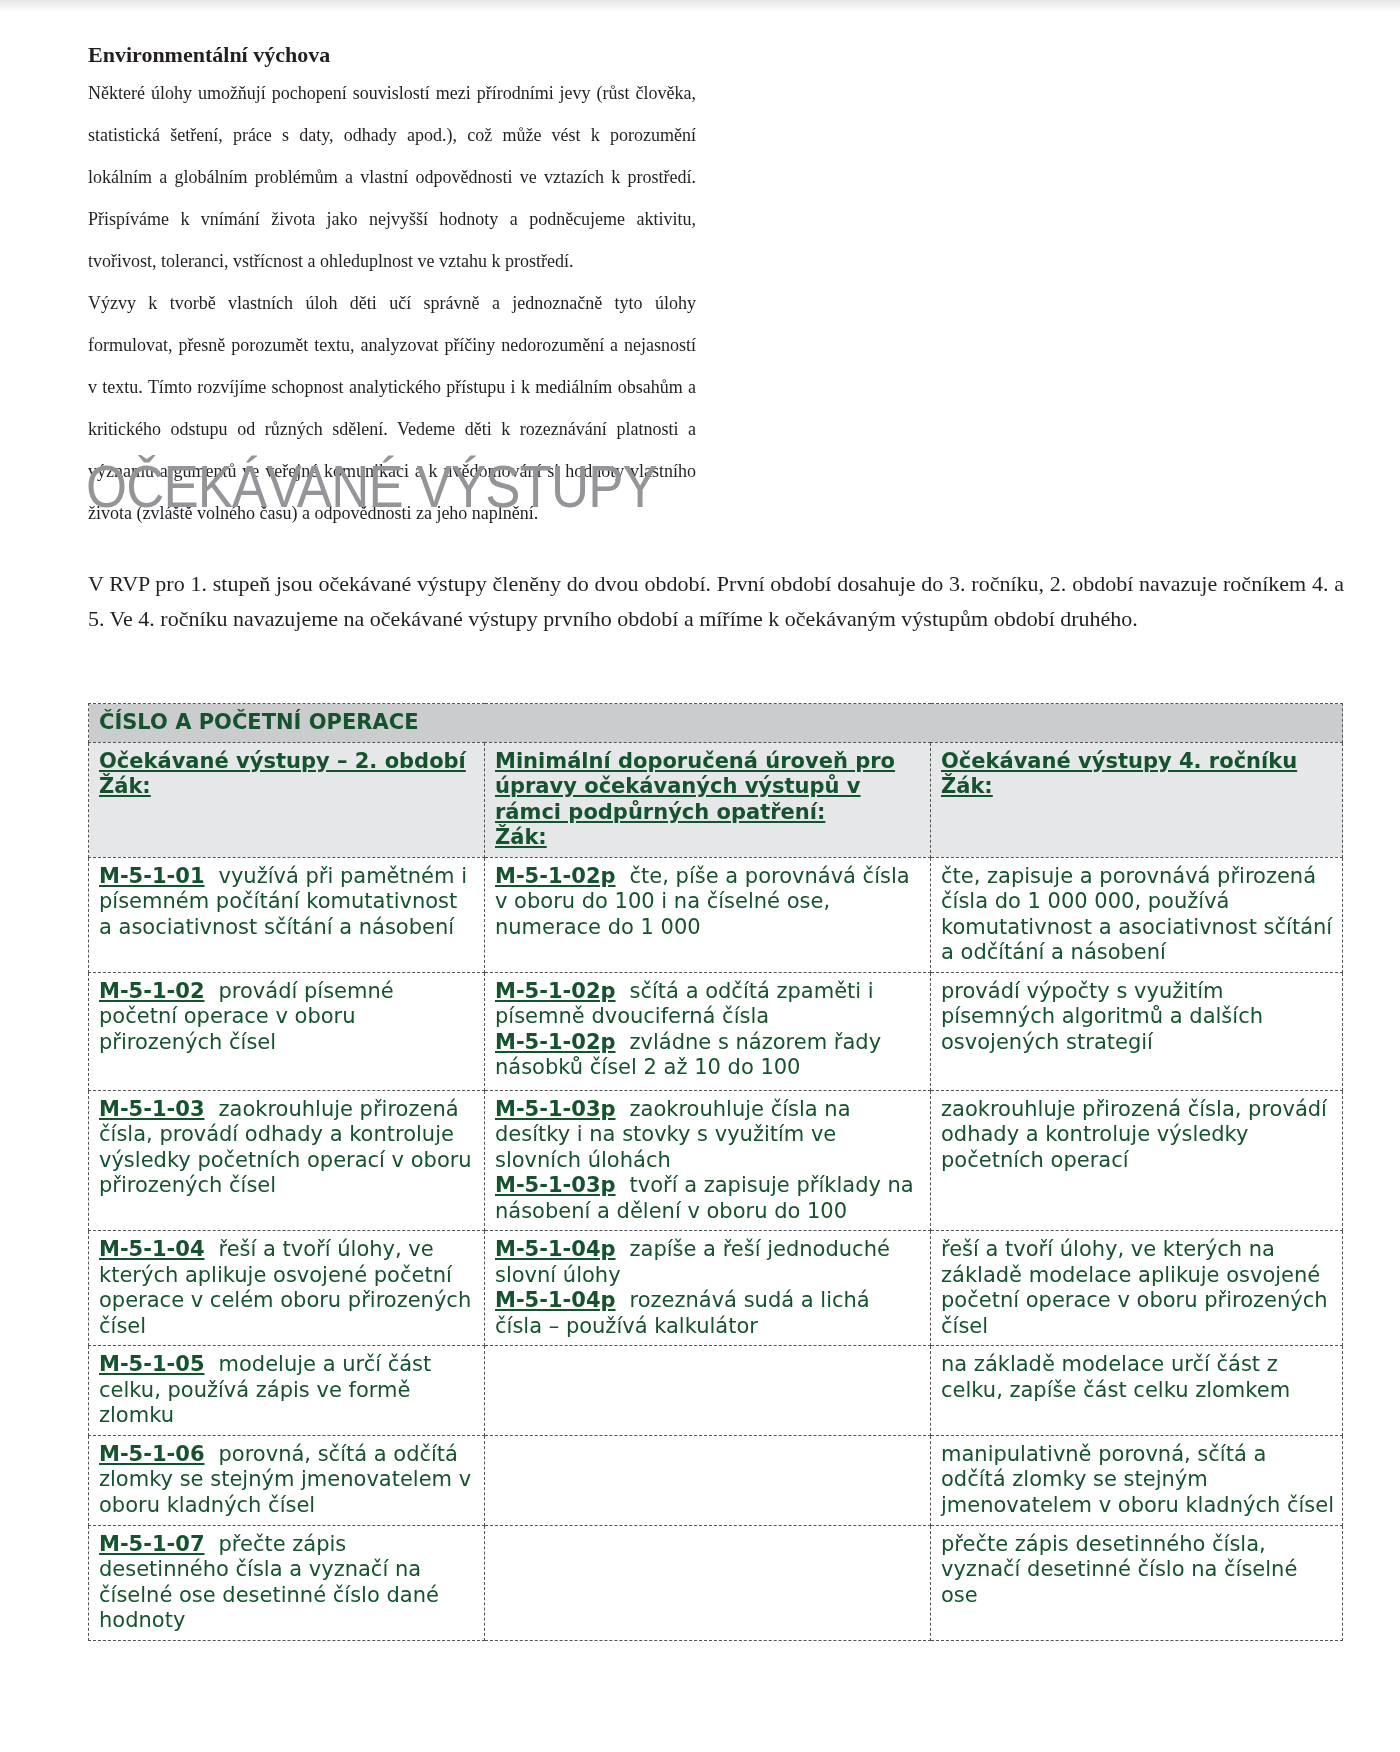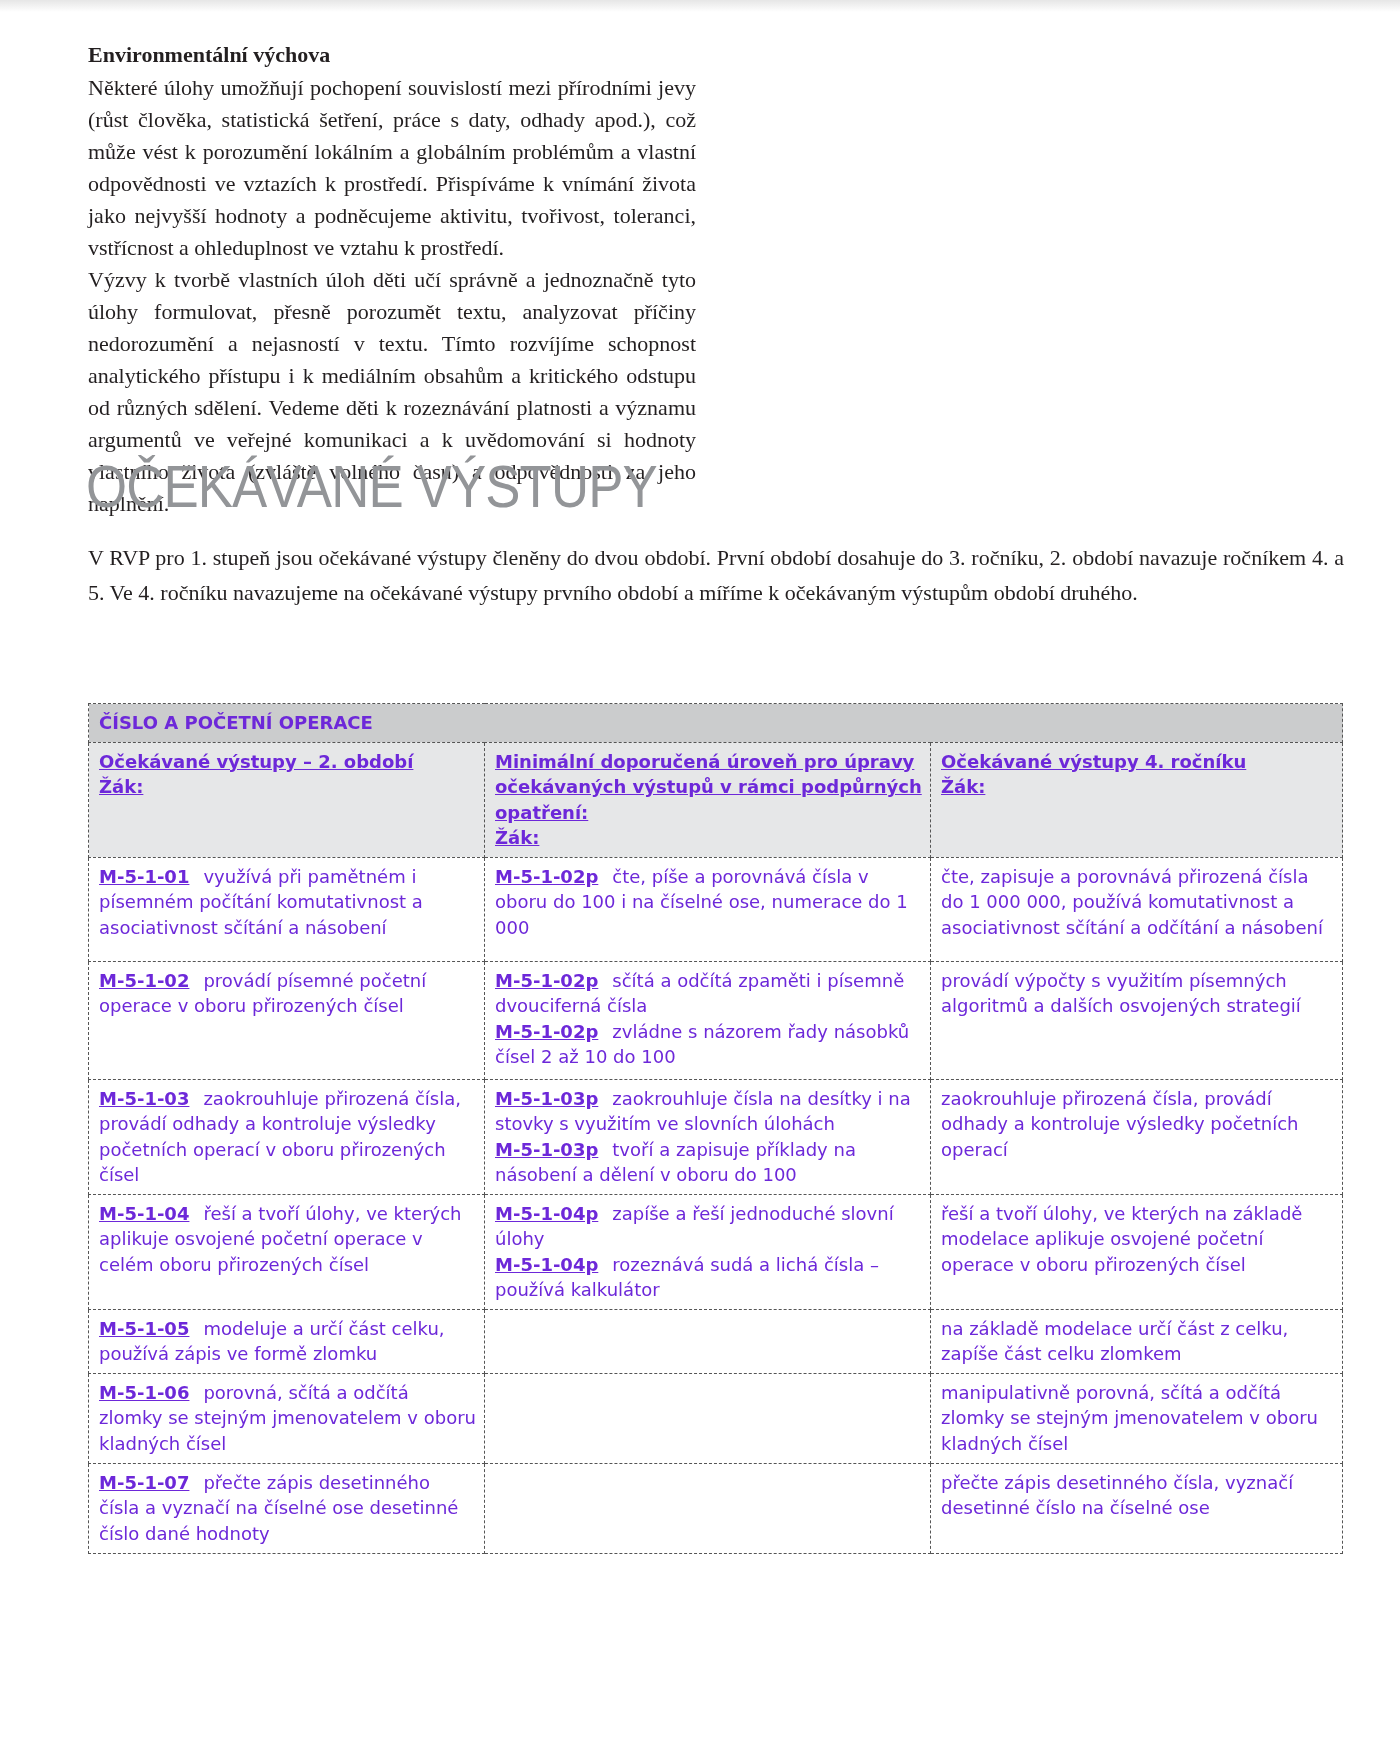--- a/index.html
+++ b/index.html
@@ -2,28 +2,28 @@
 <html><head>
 <meta charset="utf-8">
 <style>
   html, body { margin: 0; padding: 0; background: #ffffff; }
   body { width: 1400px; height: 1752px; position: relative; overflow: hidden; color: #231f20; }
   .topshade { position: absolute; left: 0; top: 0; width: 1400px; height: 12px;
     background: linear-gradient(#e6e6e6, #ffffff); }
   .cols { position: absolute; left: 88px; top: 38px; width: 1254px; display: flex; justify-content: space-between; flex-direction: column; }
   .col { width: 608px; font-family: "Liberation Serif", "DejaVu Serif", serif; }
   .col h3 { margin: 0; font-size: 22px; font-weight: bold; line-height: 34px; }
-  .col p { margin: 0; font-size: 22px; line-height: 32px; text-align: justify; }
+  .col p { margin: 0; font-size: 18px; line-height: 42px; text-align: justify; }
   .section-title { position: absolute; left: 86px; top: 452px; margin: 0;
     font-family: "Liberation Sans", "DejaVu Sans", sans-serif; font-size: 60px; font-weight: normal;
     color: #939598; letter-spacing: -1px; line-height: 70px; transform: scaleX(0.88); transform-origin: left; }
-  .intro { position: absolute; left: 88px; top: 540px; width: 1256px; margin: 0;
+  .intro { position: absolute; left: 88px; top: 566px; width: 1256px; margin: 0;
     font-family: "Liberation Serif", "DejaVu Serif", serif; font-size: 22px; line-height: 35px; text-align: justify; }
   table.outcomes { position: absolute; left: 88px; top: 703px; width: 1254px; border-collapse: collapse;
-    font-family: "DejaVu Sans", "Liberation Sans", sans-serif; font-size: 18px; line-height: 25.5px; color: #6d28d9;
+    font-family: "DejaVu Sans", "Liberation Sans", sans-serif; font-size: 21px; line-height: 25.5px; color: #14532d;
     table-layout: fixed; }
   table.outcomes td, table.outcomes th { border: 1px dashed #555; vertical-align: top; padding: 6px 8px 6px 10px; text-align: left; }
   .sec-head th { background: #cbcccd; font-weight: bold; padding: 6px 10px 4px 10px; height: 25px; }
   .col-head th { background: #e6e7e8; font-weight: bold; vertical-align: middle; height: 102px; padding: 4px 10px; }
   .hd-line { display: block; text-decoration: underline; }
   .code { font-weight: bold; margin-right: 14px; text-decoration: underline; }
   .entry { display: block; }
   .row td { height: auto; }
 </style>
 </head>

